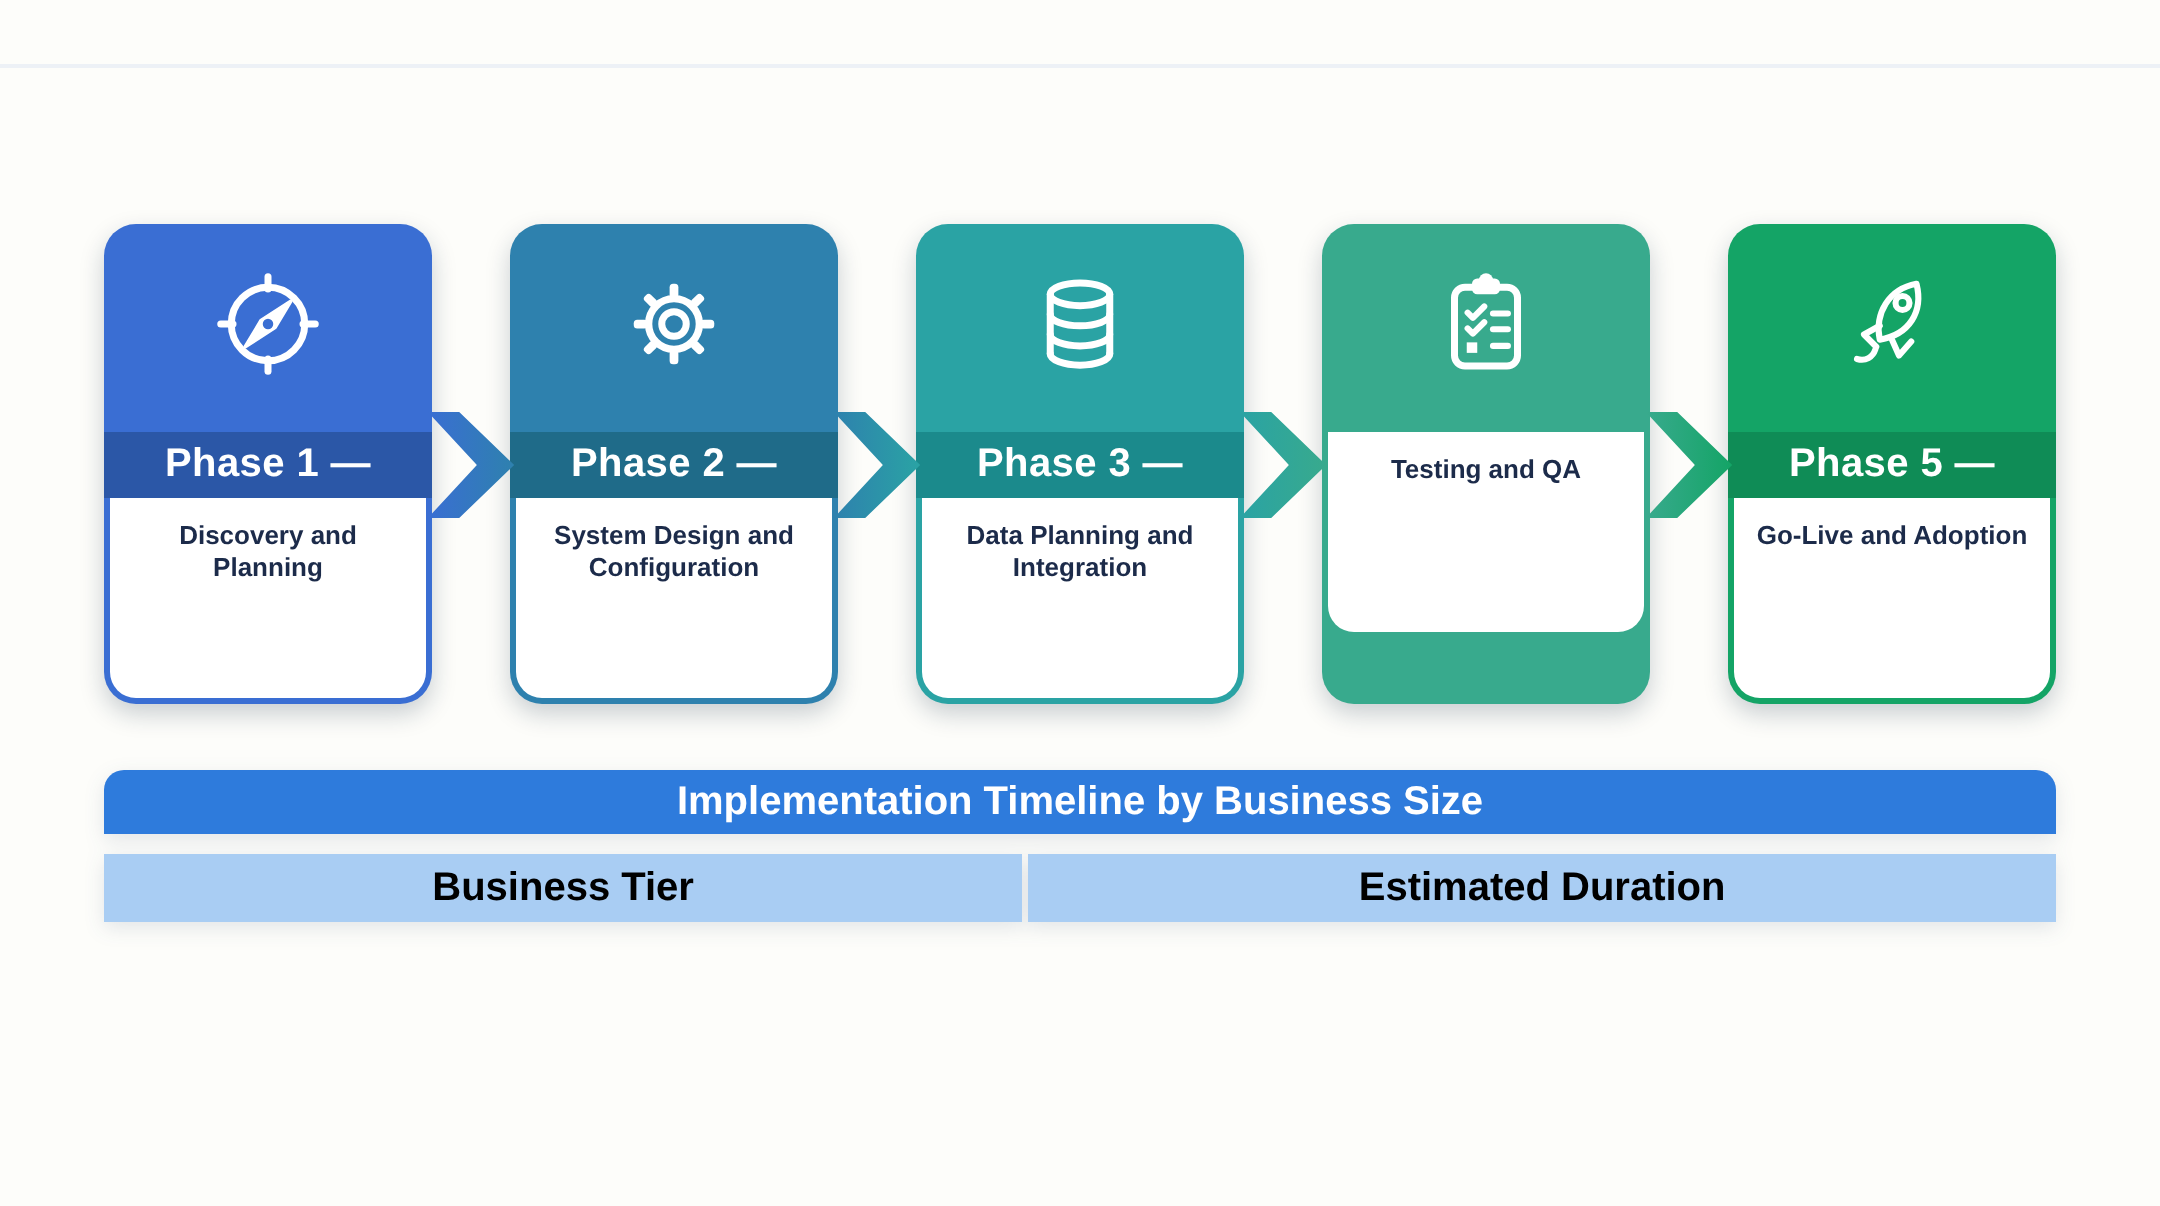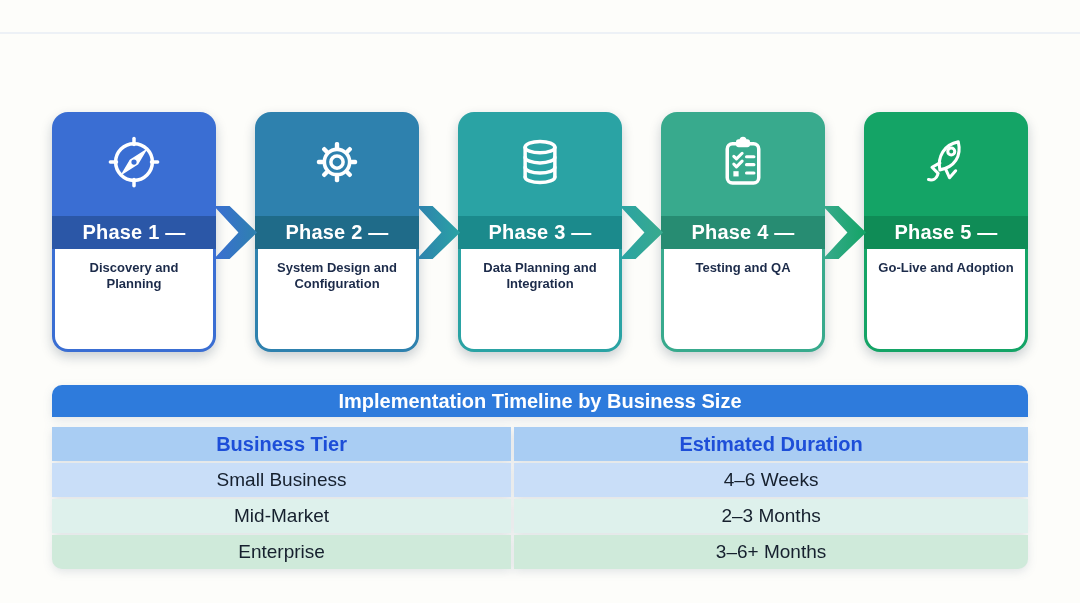--- a/index.html
+++ b/index.html
@@ -27,21 +27,21 @@
   
   .tl-table { position:absolute; left:52px; top:385px; width:976px;
               filter:drop-shadow(0 3px 5px rgba(30,60,100,.12)); }
   .t-title { height:32px; line-height:32px; border-radius:10px 10px 0 0; text-align:center;
              color:#ffffff; font-size:20px; font-weight:700; margin-bottom:10px; }
   .t-row { display:flex; gap:3px; margin-bottom:2px; }
   .t-cell { display:flex; align-items:center; justify-content:center; height:34px;
             font-size:19px; color:#16202e; }
   .t-cell.c1 { width:486px; }
   .t-cell.c2 { width:544px; }
-  .t-row.head .t-cell { font-weight:700; font-size:20px; color:#1d4ed8; }
+  .t-row.head .t-cell { font-weight:700; font-size:20px; color:#000000; }
   .t-row.last { margin-bottom:0; }
   .t-row.last .c1 { border-radius:0 0 0 10px; }
   .t-row.last .c2 { border-radius:0 0 10px 0; }
 </style>
 </head>
 <body>
 
 <div class="page">
   <div class="top-divider"></div>
   <div class="phases-row" id="phases-row">
@@ -150,21 +150,20 @@
     <rect x="24" y="6" width="16" height="9" rx="3" fill="#fff" stroke="none"></rect>
     <circle cx="32" cy="7" r="4" fill="#fff" stroke="none"></circle>
     <path d="M21.5 25.5 l3 3 l6.5 -6.5" stroke-width="3.5"></path>
     <path d="M21.5 34.5 l3 3 l6.5 -6.5" stroke-width="3.5"></path>
     <rect x="21" y="42.5" width="6" height="6" fill="#fff" stroke="none"></rect>
     <path d="M36 26 h8.5" stroke-width="3.5"></path>
               <path d="M36 35 h8.5" stroke-width="3.5"></path>
     <path d="M36 44.5 h8.5" stroke-width="3.5"></path>
             </svg></span>
         </div>
-    <div class="card-bar">Phase 4 —</div>
     <div class="card-body">Testing and QA</div>
   </div>
 <div class="arrow-slot">
         <svg viewBox="0 0 44 54">
           <defs>
       <linearGradient id="g3" x1="0" y1="0" x2="1" y2="0">
         <stop offset="0" stop-color="#38aa8d"></stop>
         <stop offset="1" stop-color="#14a466"></stop>
       </linearGradient>
           </defs>
@@ -185,30 +184,14 @@
     <div class="card-body">Go-Live and Adoption</div>
   </div>
 </div>
 
   <div class="tl-table">
     <div class="t-title" style="background: rgb(46, 123, 220);">Implementation Timeline by Business Size</div>
     <div class="t-row head">
       <div class="t-cell c1" style="background: rgb(169, 205, 243);">Business Tier</div>
       <div class="t-cell c2" style="background: rgb(169, 205, 243);">Estimated Duration</div>
     </div>
-    <div id="t-body">
-  <div class="t-row">
-    <div class="t-cell c1" style="background: rgb(201, 222, 248);">Small Business</div>
-    <div class="t-cell c2" style="background: rgb(201, 222, 248);">4–6 Weeks</div>
-  </div>
-
-  <div class="t-row">
-    <div class="t-cell c1" style="background: rgb(222, 241, 236);">Mid-Market</div>
-    <div class="t-cell c2" style="background: rgb(222, 241, 236);">2–3 Months</div>
-  </div>
-
-  <div class="t-row last">
-    <div class="t-cell c1" style="background: rgb(207, 234, 218);">Enterprise</div>
-    <div class="t-cell c2" style="background: rgb(207, 234, 218);">3–6+ Months</div>
-  </div>
-</div>
   </div>
 </div>
 
 </body></html>

